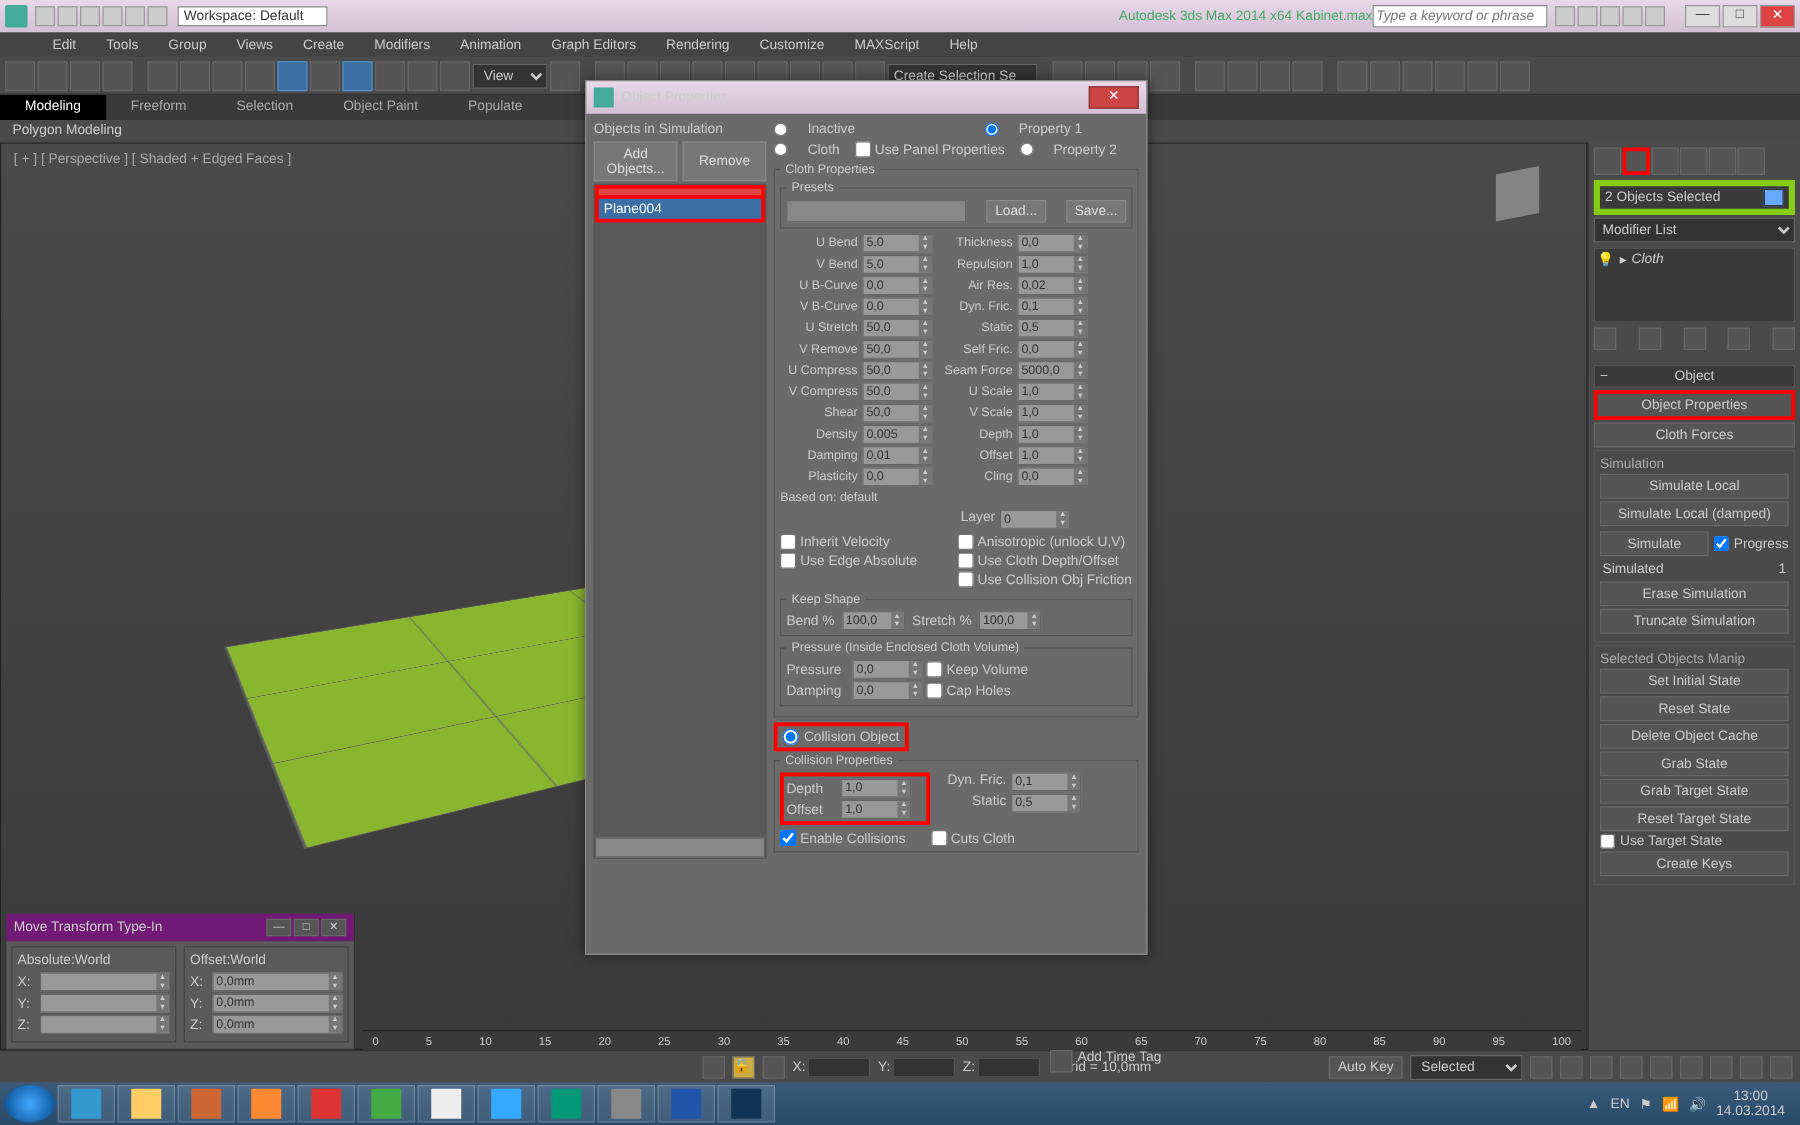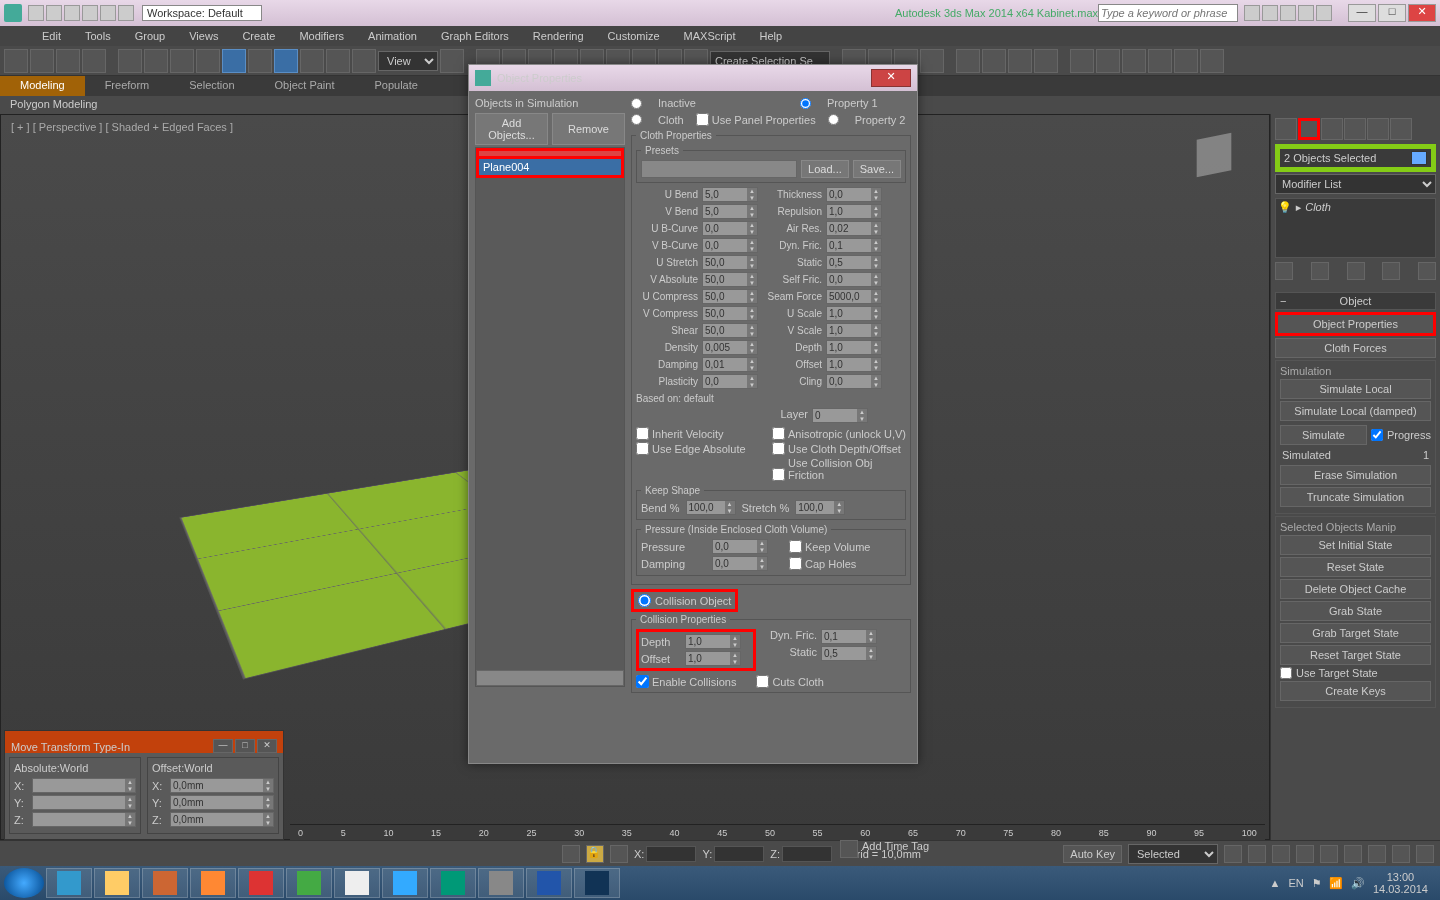--- a/index.html
+++ b/index.html
@@ -19,21 +19,21 @@
 .menubar{height:20px;background:#444;display:flex;align-items:center;padding-left:30px;gap:0}
 .menubar span{padding:2px 12px;color:#ccc}
 
 .toolbar{height:30px;background:#4a4a4a;display:flex;align-items:center;padding:2px 4px;gap:2px;border-bottom:1px solid #333}
 .tbtn{width:24px;height:24px;background:#555;border:1px solid #666;display:inline-block}
 .tbtn.sel{background:#3a6ea5;border-color:#5a8ec5}
 .tdrop{background:#333;border:1px solid #666;padding:2px 4px;color:#ccc;height:20px}
 
 .ribbon{height:20px;background:#3a3a3a;display:flex}
 .ribbon span{padding:3px 20px;color:#aaa}
-.ribbon .active{background:#a16207;color:#fff}
+.ribbon .active{background:#000000;color:#fff}
 .subribbon{height:18px;background:#4a4a4a;padding:2px 10px;color:#ccc}
 
 .main{position:absolute;top:114px;left:0;right:0;bottom:60px;display:flex}
 .viewport{flex:1;background:linear-gradient(#4a4a4a,#3a3a3a);position:relative;border:1px solid #222}
 .vplabel{position:absolute;top:6px;left:10px;color:#aaa;font-size:11px}
 .plane{position:absolute;top:260px;left:210px;width:480px;height:320px;transform:perspective(800px) rotateX(65deg) rotateZ(-25deg);background:#8ab52e;border:1px solid #555}
 .plane::before,.plane::after{content:"";position:absolute;background:#666}
 .plane .grid{position:absolute;inset:0;background-image:linear-gradient(#666 1px,transparent 1px),linear-gradient(90deg,#666 1px,transparent 1px);background-size:33.33% 33.33%}
 
 .sidepanel{width:170px;background:#4a4a4a;border-left:1px solid #333;padding:4px;overflow:hidden}
@@ -66,41 +66,41 @@
 .dlg-left-btns button{flex:1;background:#777;border:1px solid #888;padding:3px;color:#ddd}
 .dlg-list{border:1px solid #555;background:#5a5a5a;height:540px;position:relative}
 .dlg-list .plane-item{background:#3a6ea5;padding:2px 4px;color:#fff;border:3px solid red;margin-top:-2px}
 .dlg-scroll{position:absolute;bottom:0;left:0;right:0;height:16px;background:#888;border:1px solid #666}
 .dlg-right{flex:1;font-size:10px}
 .dlg-radio-row{display:flex;gap:12px;margin-bottom:4px;flex-wrap:wrap}
 .dlg-radio{display:flex;align-items:center;gap:16px}
 .dlg-radio input{width:11px;height:11px}
 .dlg-fieldset{border:1px solid #555;padding:4px;margin-bottom:4px}
 .dlg-fieldset legend{color:#ccc;padding:0 4px;font-size:10px}
-.dlg-preset-row{display:flex;gap:4px}
+.dlg-preset-row{display:flex;gap:16px}
 .dlg-preset-row input{flex:1;background:#888;border:1px solid #666;height:18px}
 .dlg-preset-row button{background:#777;border:1px solid #888;padding:2px 6px;color:#ddd}
 .dlg-params{display:grid;grid-template-columns:62px 56px 60px 56px;gap:2px 4px;align-items:center;margin-top:4px}
 .dlg-params label{text-align:right;color:#ccc;font-size:10px}
 .dlg-spin{display:flex;background:#999;border:1px solid #666;height:15px}
 .dlg-spin input{flex:1;background:#999;border:none;padding:0 2px;color:#333;font-size:10px;width:100%}
 .dlg-spin .arrows{width:10px;background:#777;display:flex;flex-direction:column}
 .dlg-spin .arrows span{flex:1;font-size:6px;text-align:center;line-height:7px}
 .dlg-check{display:flex;align-items:flex-end;gap:3px;font-size:10px}
 .dlg-based{color:#ccc;margin:4px 0;font-size:10px}
 .dlg-checks-grid{display:grid;grid-template-columns:1fr 1fr;gap:2px}
 .dlg-keep{display:flex;gap:6px;align-items:center}
 .dlg-collision-radio{border:3px solid red;padding:2px 4px;display:inline-flex;align-items:center;gap:4px;margin-bottom:2px}
 .dlg-coll-params{border:3px solid red;padding:2px;display:grid;grid-template-columns:40px 56px;gap:2px 4px;align-items:center;width:120px}
 .dlg-coll-right{display:inline-grid;grid-template-columns:55px 56px;gap:2px 4px;vertical-align:top;margin-left:6px}
 .dlg-footer{height:30px;display:flex;justify-content:flex-start;gap:8px;padding:4px 20px}
 .dlg-footer button{width:70px;background:#777;border:1px solid #888;color:#ddd;padding:4px}
 
 .move-dlg{position:absolute;bottom:60px;left:4px;width:280px;height:110px;background:#5a5a5a;border:1px solid #333}
-.move-dlg .mt-title{height:22px;background:#c2410c;display:flex;align-items:flex-end;padding:0 6px;color:#ccc}
+.move-dlg .mt-title{height:22px;background:#701a75;display:flex;align-items:center;padding:0 6px;color:#ccc}
 .move-dlg .mt-title span:first-child{flex:1}
 .move-dlg .mt-title .wb{width:20px;height:14px;background:#555;border:1px solid #666;margin-left:2px;text-align:center;font-size:9px}
 .move-dlg .mt-body{display:flex;padding:4px;gap:6px}
 .move-dlg .mt-col{flex:1;border:1px solid #444;padding:4px}
 .move-dlg .mt-col-title{color:#ccc;margin-bottom:4px}
 .move-dlg .mt-row{display:flex;align-items:center;gap:4px;margin-bottom:2px}
 .move-dlg .mt-row label{width:14px}
 .move-dlg .mt-row .dlg-spin{flex:1}
 
 .ruler{position:absolute;bottom:60px;left:290px;right:175px;height:16px;background:#3a3a3a;border-top:1px solid #222;display:flex;align-items:center;padding:0 8px;font-size:9px;color:#888;justify-content:space-between}
@@ -429,21 +429,21 @@
               </div>
             </div>
           <label>Static</label>
             <div class="dlg-spin">
               <input value="0,5" style="">
               <div class="arrows">
                 <span>▲</span>
                 <span>▼</span>
               </div>
             </div>
-          <label>V Absolute</label>
+          <label>V Remove</label>
             <div class="dlg-spin">
               <input value="50,0" style="">
               <div class="arrows">
                 <span>▲</span>
                 <span>▼</span>
               </div>
             </div>
           <label>Self Fric.</label>
             <div class="dlg-spin">
               <input value="0,0" style="">
@@ -602,21 +602,21 @@
                 <input value="100,0" style="">
                 <div class="arrows">
                   <span>▲</span>
                   <span>▼</span>
                 </div>
               </div>
           </div>
         </fieldset>
         <fieldset class="dlg-fieldset">
           <legend>Pressure (Inside Enclosed Cloth Volume)</legend>
-          <div style="display:grid;grid-template-columns:50px 56px 1fr;gap:2px 21px;align-items:center">
+          <div style="display:grid;grid-template-columns:50px 56px 1fr;gap:2px 3px;align-items:center">
             <label>Pressure</label>
               <div class="dlg-spin">
                 <input value="0,0" style="">
                 <div class="arrows">
                   <span>▲</span>
                   <span>▼</span>
                 </div>
               </div>
             <div class="dlg-check">
                 <input type="checkbox" style="">

